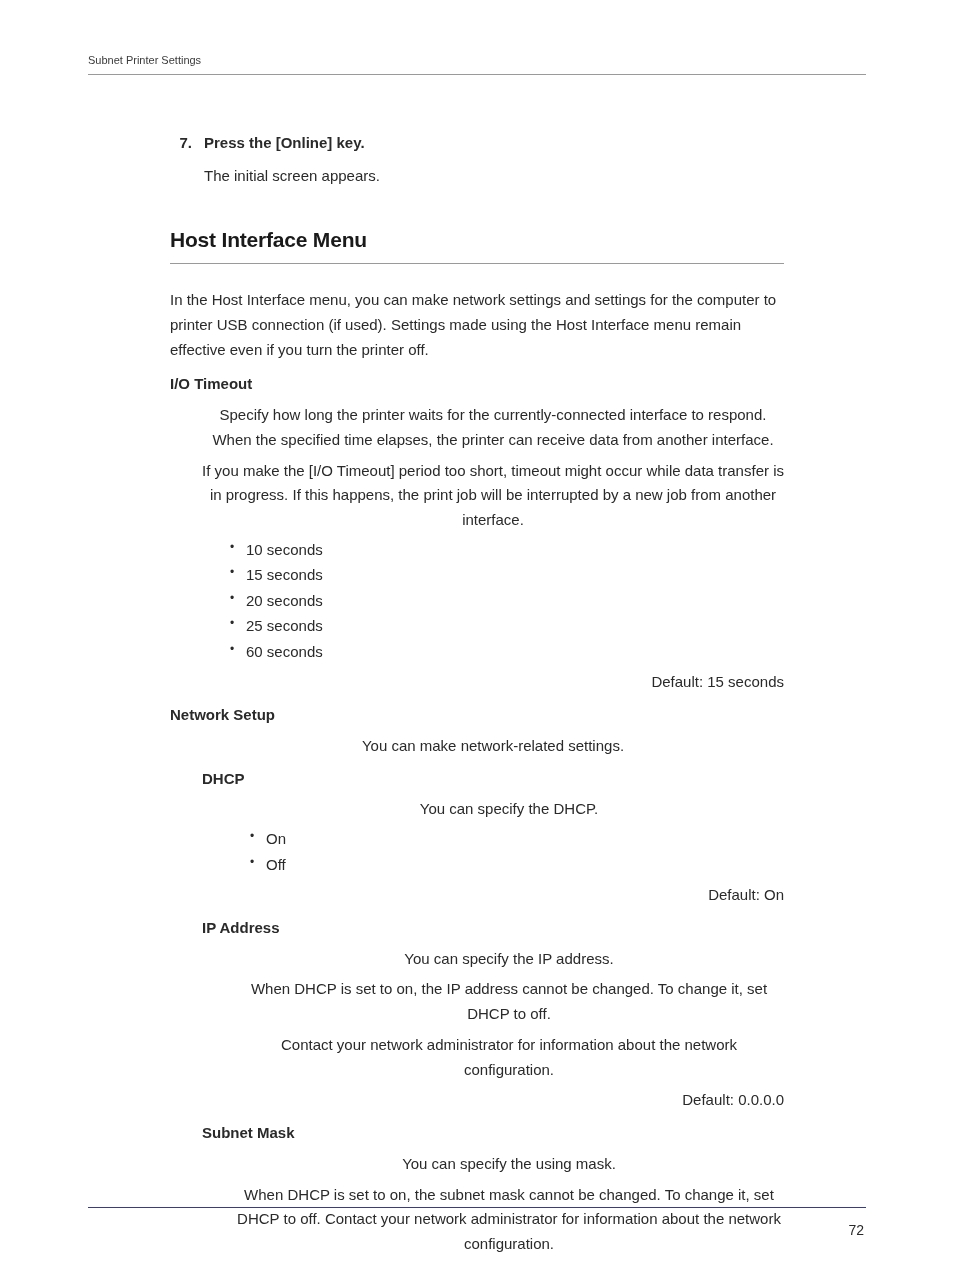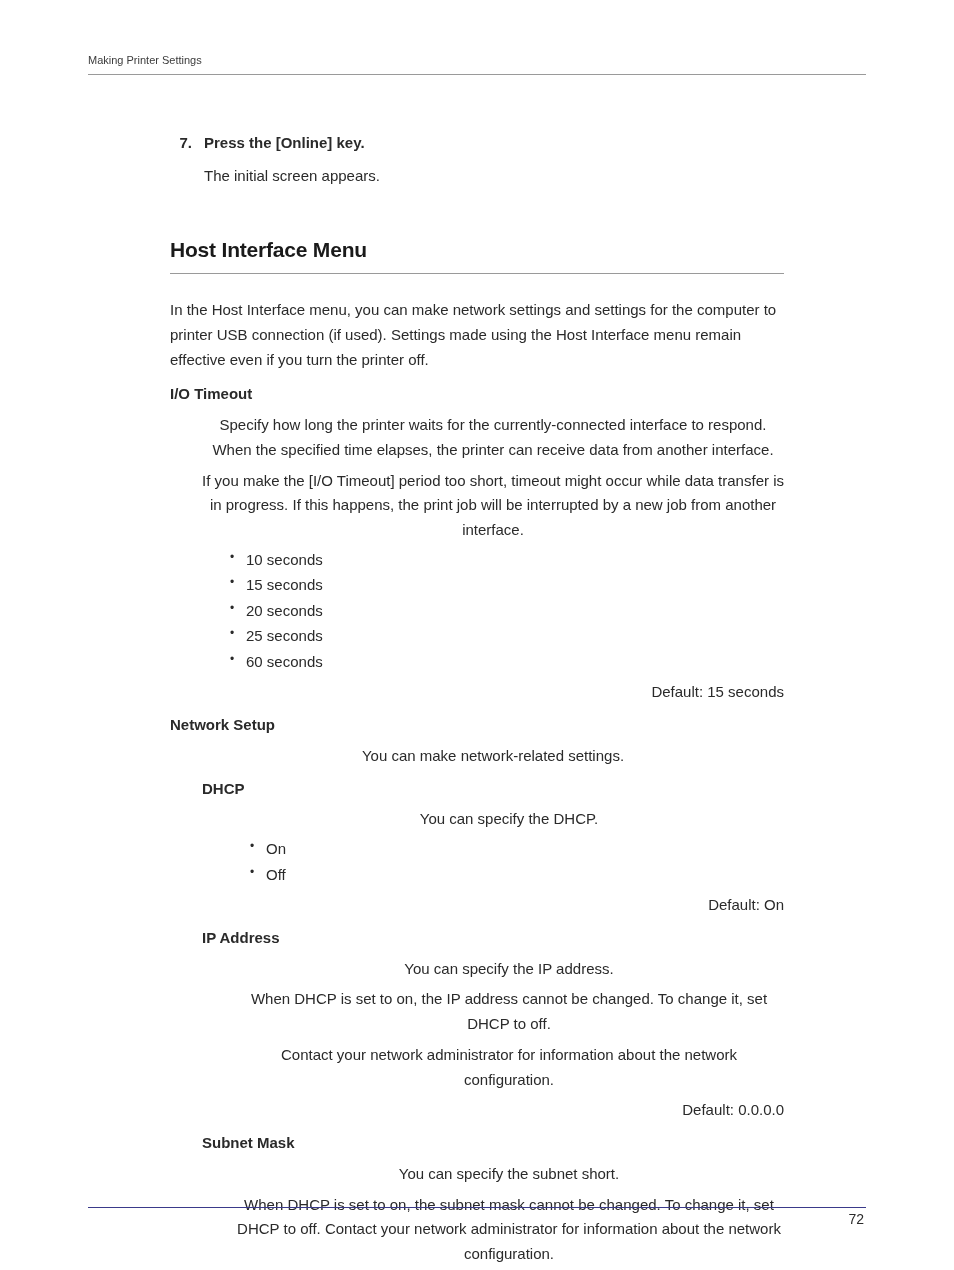--- a/index.html
+++ b/index.html
@@ -44,21 +44,21 @@
     .step-body { flex: 1; }
     .step-sub {
       font-weight: 400;
       margin-top: 8px;
     }
     .section-title {
       font-family: "Helvetica Neue", Helvetica, Arial, sans-serif;
       font-weight: 600;
       font-size: 21px;
       letter-spacing: -0.2px;
-      margin-top: 44px;
+      margin-top: 34px;
       padding-bottom: 6px;
       border-bottom: 1px solid #9a9a9a;
       color: #1a1a1a;
     }
     .intro {
       margin-top: 24px;
       margin-bottom: 10px;
     }
     .term {
       font-weight: 700;
@@ -102,30 +102,30 @@
     .footer-rule {
       position: absolute;
       left: 88px;
       right: 88px;
       bottom: 62px;
       border-top: 1px solid #3a3a8a;
     }
     .page-number {
       position: absolute;
       right: 90px;
-      bottom: 43px;
+      bottom: 32px;
       font-size: 14px;
       color: #2a2a2a;
     }
   </style>
 </head>
 <body>
 
 <div class="page">
-  <div class="header-row">Making Printer Settings</div>
+  <div class="header-row">Subnet Printer Settings</div>
   <div class="header-rule"></div>
 
   <div class="content">
 
     <div class="step">
       <div class="step-num">7.</div>
       <div class="step-body">
         <div>Press the [Online] key.</div>
         <div class="step-sub">The initial screen appears.</div>
       </div>
@@ -166,21 +166,21 @@
     <div class="sub-term">IP Address</div>
     <div class="sub-body">
       <p class="para">You can specify the IP address.</p>
       <p class="para">When DHCP is set to on, the IP address cannot be changed. To change it, set DHCP to off.</p>
       <p class="para">Contact your network administrator for information about the network configuration.</p>
       <p class="default">Default: 0.0.0.0</p>
     </div>
 
     <div class="sub-term">Subnet Mask</div>
     <div class="sub-body">
-      <p class="para">You can specify the subnet short.</p>
+      <p class="para">You can specify the using mask.</p>
       <p class="para">When DHCP is set to on, the subnet mask cannot be changed. To change it, set DHCP to off. Contact your network administrator for information about the network configuration.</p>
 
     </div>
 
   </div>
 </div>
 
 <div class="footer-rule"></div>
 <div class="page-number">72</div>
 

